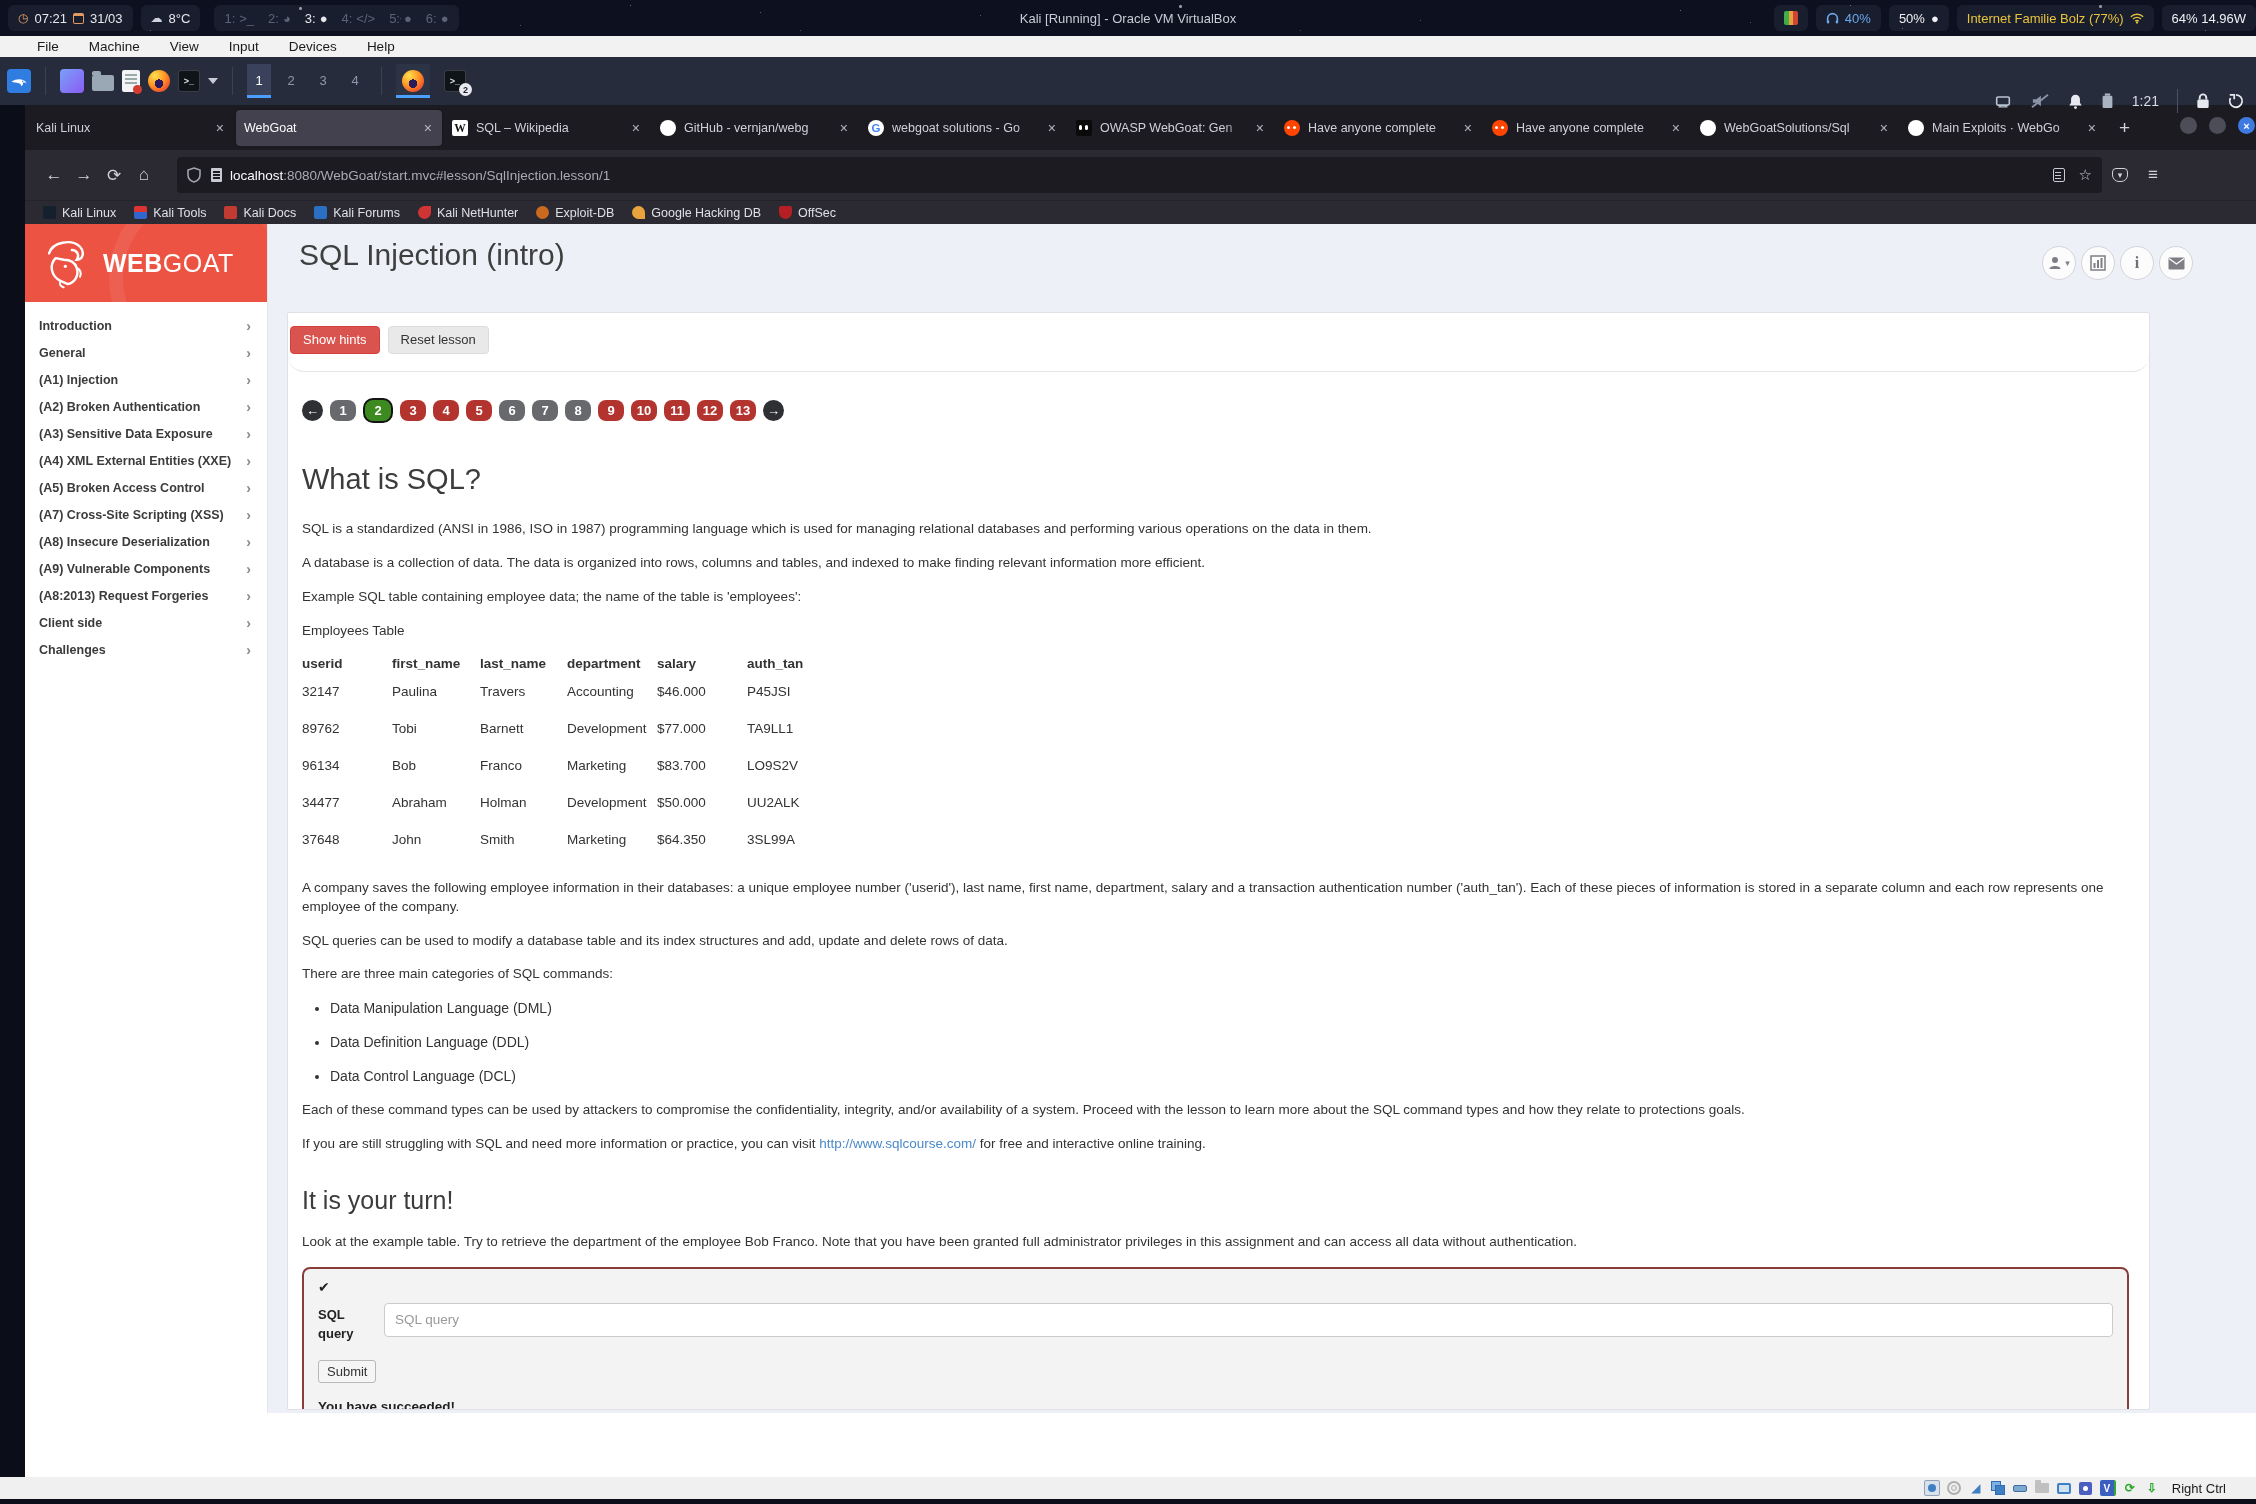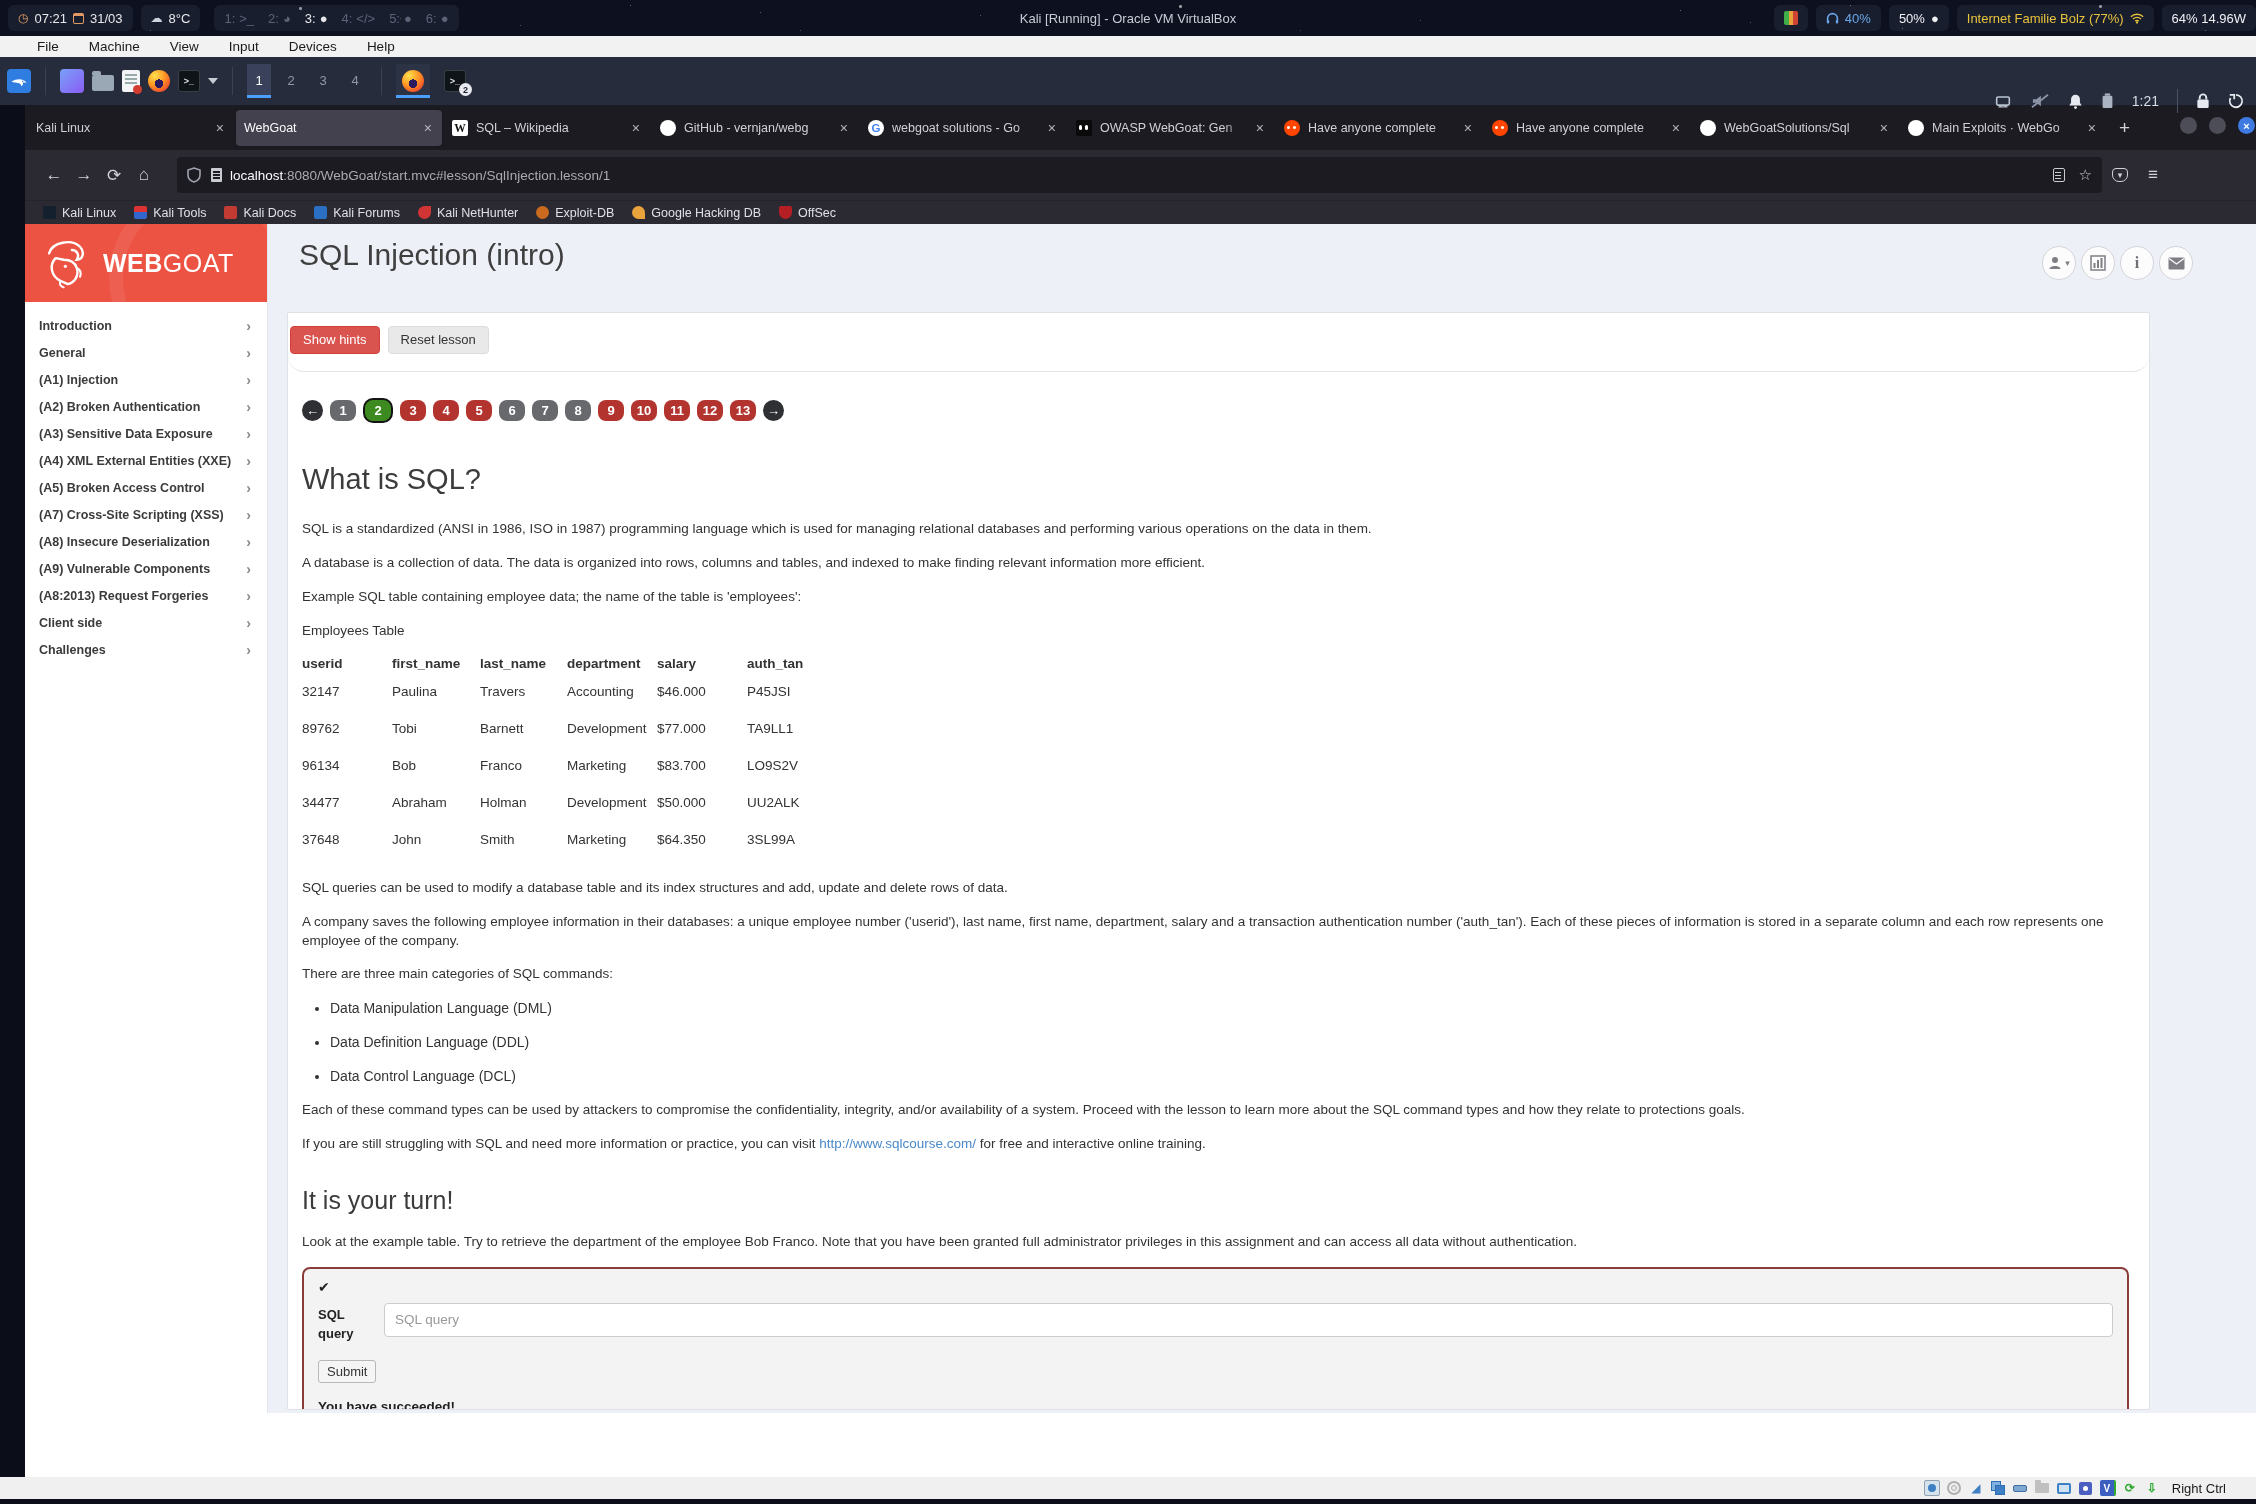--- a/index.html
+++ b/index.html
@@ -601,22 +601,22 @@
                 <td>37648</td>
                   <td>John</td>
                   <td>Smith</td>
                   <td>Marketing</td>
                   <td>$64.350</td>
                   <td>3SL99A</td>
               </tr>
             </tbody>
           </table>
 
+          <p>A company saves the following employee information in their databases: a unique employee number ('userid'), last name, first name, department, salary and a transaction authentication number ('auth_tan'). Each of these pieces of information is stored in a separate column and each row represents one employee of the company.</p>
           <p>SQL queries can be used to modify a database table and its index structures and add, update and delete rows of data.</p>
-          <p>A company saves the following employee information in their databases: a unique employee number ('userid'), last name, first name, department, salary and a transaction authentication number ('auth_tan'). Each of these pieces of information is stored in a separate column and each row represents one employee of the company.</p>
           <p>There are three main categories of SQL commands:</p>
           <ul>
             <li>Data Manipulation Language (DML)</li>
             <li>Data Definition Language (DDL)</li>
             <li>Data Control Language (DCL)</li>
           </ul>
           <p>Each of these command types can be used by attackers to compromise the confidentiality, integrity, and/or availability of a system. Proceed with the lesson to learn more about the SQL command types and how they relate to protections goals.</p>
           <p><span>If you are still struggling with SQL and need more information or practice, you can visit </span><a href="#">http://www.sqlcourse.com/</a><span> for free and interactive online training.</span></p>
 
           <h2>It is your turn!</h2>

